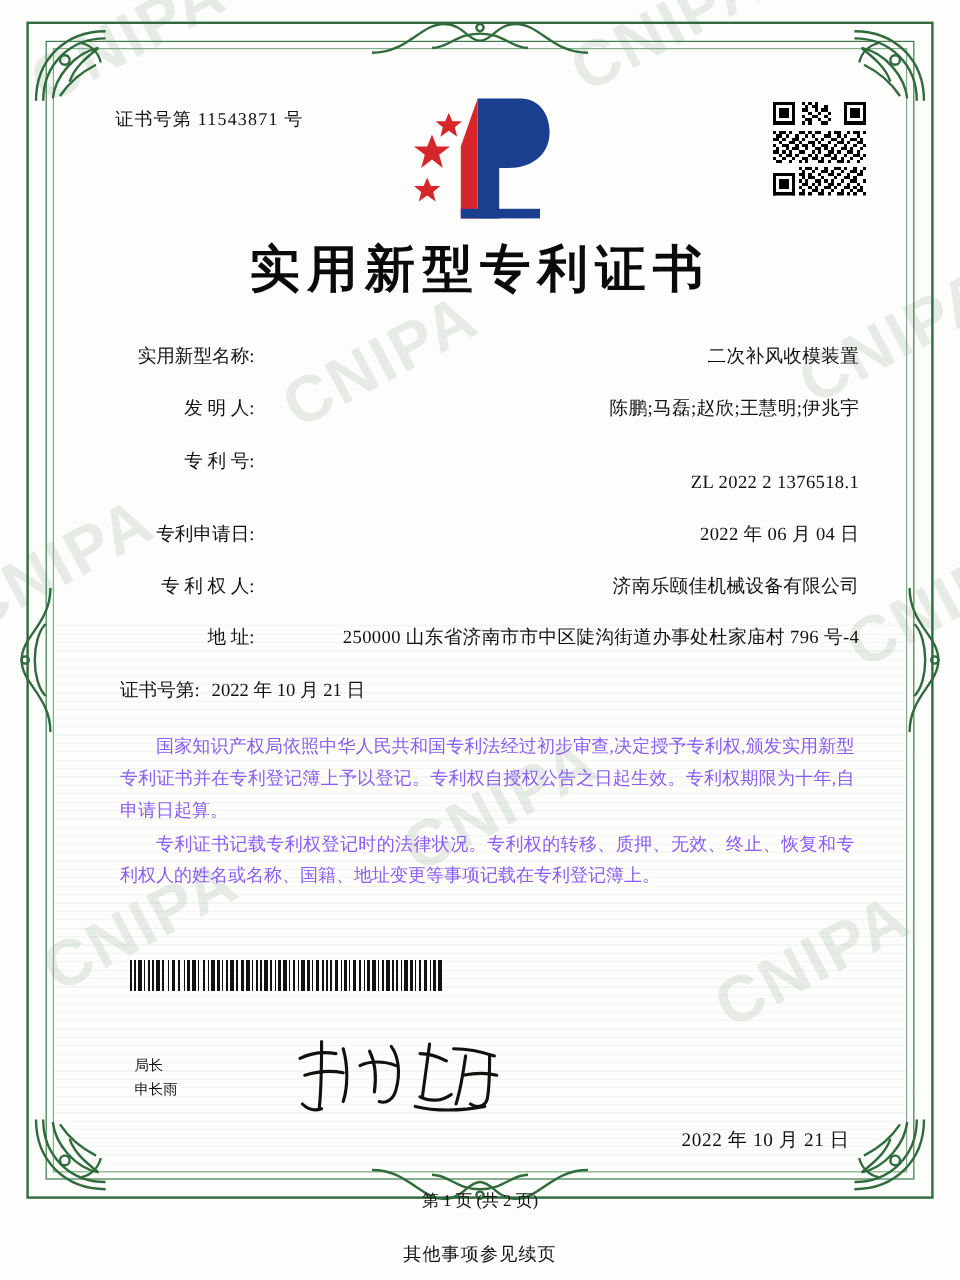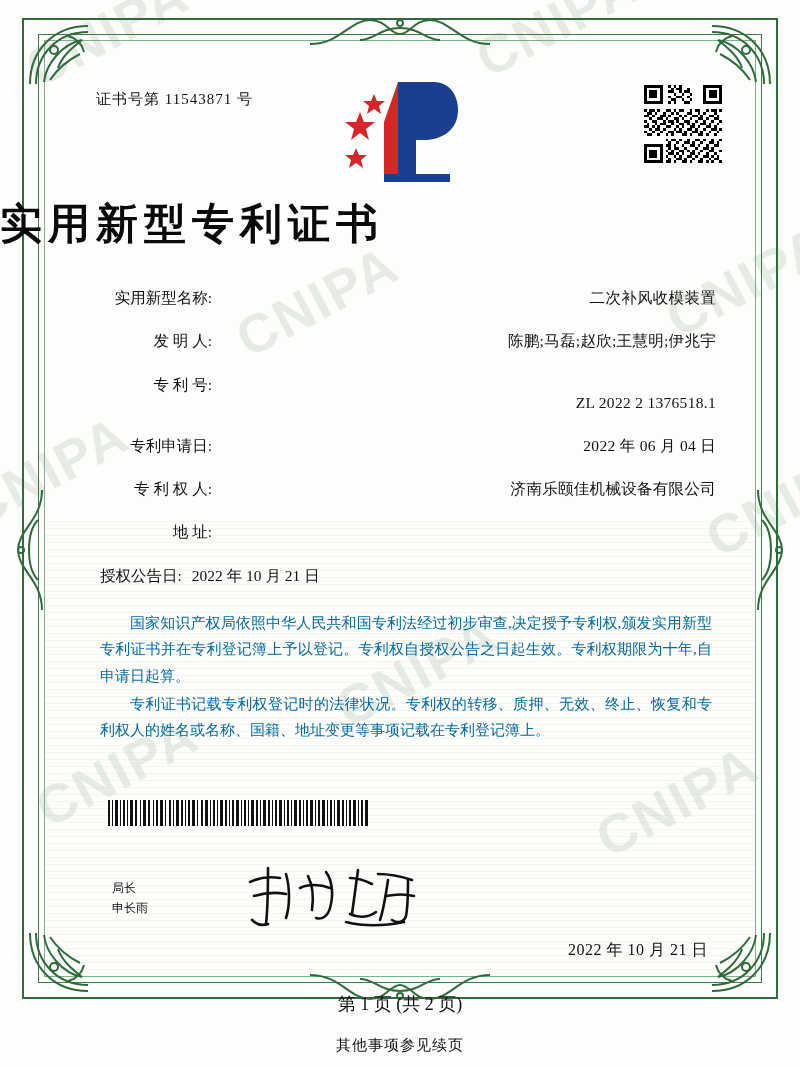--- a/index.html
+++ b/index.html
@@ -132,21 +132,21 @@
     width: 78px;
     height: 78px;
   }
   .qr svg { display: block; width: 100%; height: 100%; }
 
   .title {
     position: absolute;
     left: 0;
     right: 0;
     top: 196px;
-    text-align: left;
+    text-align: center;
     font-size: 42px;
     font-weight: 700;
     letter-spacing: 6px;
     color: #0a0a0a;
     font-family: Liberation Sans, sans-serif;
   }
 
   
   .fields {
     position: absolute;
@@ -186,21 +186,21 @@
   }
 
   
   .body-text {
     position: absolute;
     left: 100px;
     right: 88px;
     top: 610px;
     font-size: 15px;
     line-height: 1.75;
-    color: #0369a1;
+    color: #8b5cf6;
     text-align: justify;
   }
   .body-text p { margin: 0 0 2px 0; text-indent: 2em; }
 
   
   .barcode {
     position: absolute;
     left: 108px;
     top: 800px;
     width: 262px;
@@ -234,21 +234,21 @@
     font-size: 16px;
     color: #111;
     letter-spacing: 0.5px;
   }
 
   .page-num {
     position: absolute;
     left: 0; right: 0;
     top: 992px;
     text-align: center;
-    font-size: 18px;
+    font-size: 14px;
     color: #111;
   }
 
   .footer-note {
     position: absolute;
     left: 0; right: 0;
     bottom: 12px;
     text-align: center;
     font-size: 15px;
     color: #111;
@@ -601,24 +601,25 @@
     <div class="row">
       <div class="label">专利申请日:</div>
       <div class="value">2022 年 06 月 04 日</div>
     </div>
     <div class="row">
       <div class="label">专 利 权 人:</div>
       <div class="value">济南乐颐佳机械设备有限公司</div>
     </div>
     <div class="row">
       <div class="label">地      址:</div>
+      <div class="value">250000 山东省济南市市中区陡沟街道办事处杜家庙村 796 号-4</div>
     </div>
     <div class="row pubrow">
       <div class="seg">
-        <span class="lbl">授权公告日:</span>
+        <span class="lbl">证书号第:</span>
         <span class="val">2022 年 10 月 21 日</span>
       </div>
     </div>
   </div>
 
   <div class="body-text">
     <p>国家知识产权局依照中华人民共和国专利法经过初步审查,决定授予专利权,颁发实用新型专利证书并在专利登记簿上予以登记。专利权自授权公告之日起生效。专利权期限为十年,自申请日起算。</p>
     <p>专利证书记载专利权登记时的法律状况。专利权的转移、质押、无效、终止、恢复和专利权人的姓名或名称、国籍、地址变更等事项记载在专利登记簿上。</p>
   </div>
 

